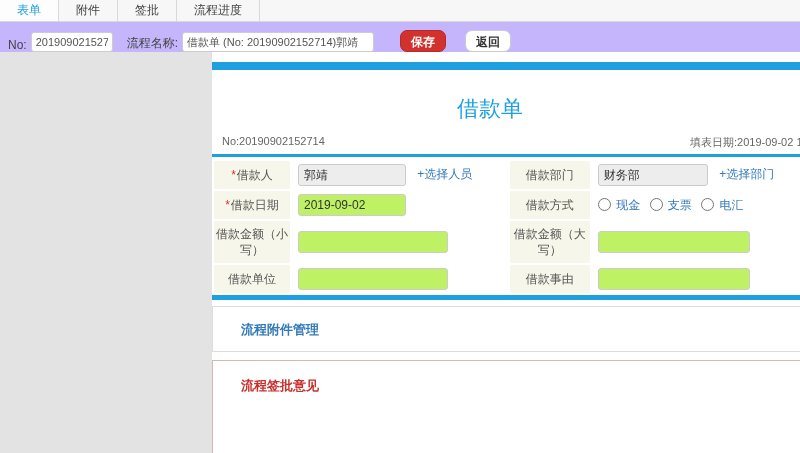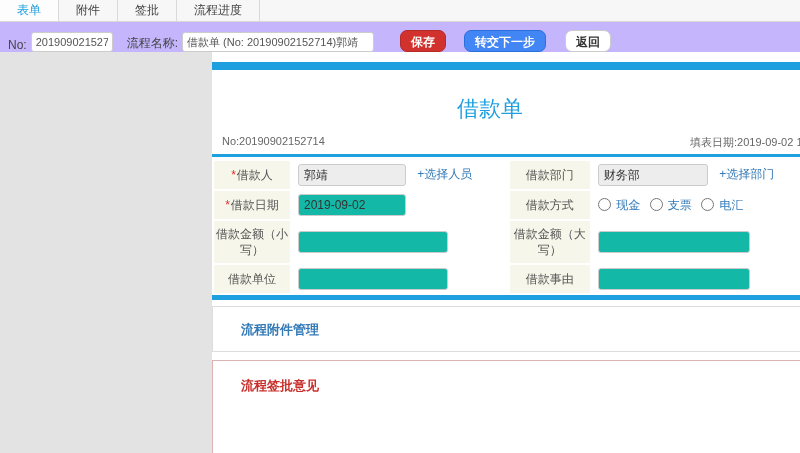--- a/index.html
+++ b/index.html
@@ -40,21 +40,21 @@
   .subrow .date-text{position:absolute;left:478px;top:5px;white-space:nowrap}
   .form-table{border-collapse:separate;border-spacing:2px;width:600px;margin-top:2px}
   .form-wrap{border-top:3px solid var(--accent-blue,#1d9fe0);
              border-bottom:5px solid var(--accent-blue,#1d9fe0)}
   td.lbl{width:72px;background:#f6f6ea;text-align:center;vertical-align:middle;
          font-size:12px;color:#555;padding:5px 2px;line-height:16px}
   td.lbl2{width:76px}
   td.fld{padding:3px 6px;font-size:12px;vertical-align:middle;background:#fff;white-space:nowrap}
   .req{color:#e0302d;margin-right:1px}
   .inp{height:20px;border:1px solid #ccc;border-radius:3px;font-size:12px;color:#333;
-       padding:0 5px;font-family:inherit;background:#14b8a6;vertical-align:middle}
+       padding:0 5px;font-family:inherit;background:#bef264;vertical-align:middle}
   .inp.gray{background:#ededed}
   .w100{width:96px}.w104{width:98px}.w140{width:138px}.w142{width:140px}
   a.pick{color:var(--link-blue,#337ab7);font-size:12px;text-decoration:none;margin-left:8px}
   label.radio{color:var(--link-blue,#337ab7);font-size:12px;margin-right:6px;white-space:nowrap}
   label.radio input{vertical-align:-2px;margin:0 2px 0 0}
   
   .attach-panel{margin-top:6px;width:600px;border:1px solid #ddd;background:#fff;
                 box-sizing:border-box;padding:14px 0 12px 28px}
   .sec-head-blue{font-size:13px;font-weight:bold;color:var(--link-blue,#337ab7);margin:0}
   .alert{margin-top:12px;width:552px;box-sizing:border-box;background:#fcf8e3;
@@ -77,21 +77,20 @@
   <div class="tab">签批</div>
   <div class="tab">流程进度</div>
 </div>
 
 <div class="toolrow">
   <label>No:</label>
   <input class="tinp no-inp" type="text" value="20190902152714" style="">
   <label>流程名称:</label>
   <input class="tinp flow-inp" type="text" value="借款单 (No: 20190902152714)郭靖" style="">
   <button class="btn btn-save">保存</button>
-  <button class="btn btn-next">转交下一步</button>
   <button class="btn btn-back">返回</button>
 </div>
 
 <div class="main">
   <div class="content">
 
     <div class="form-panel">
       <div class="bluebar-top"></div>
       <h1 class="form-title">借款单</h1>
       <div class="subrow">

